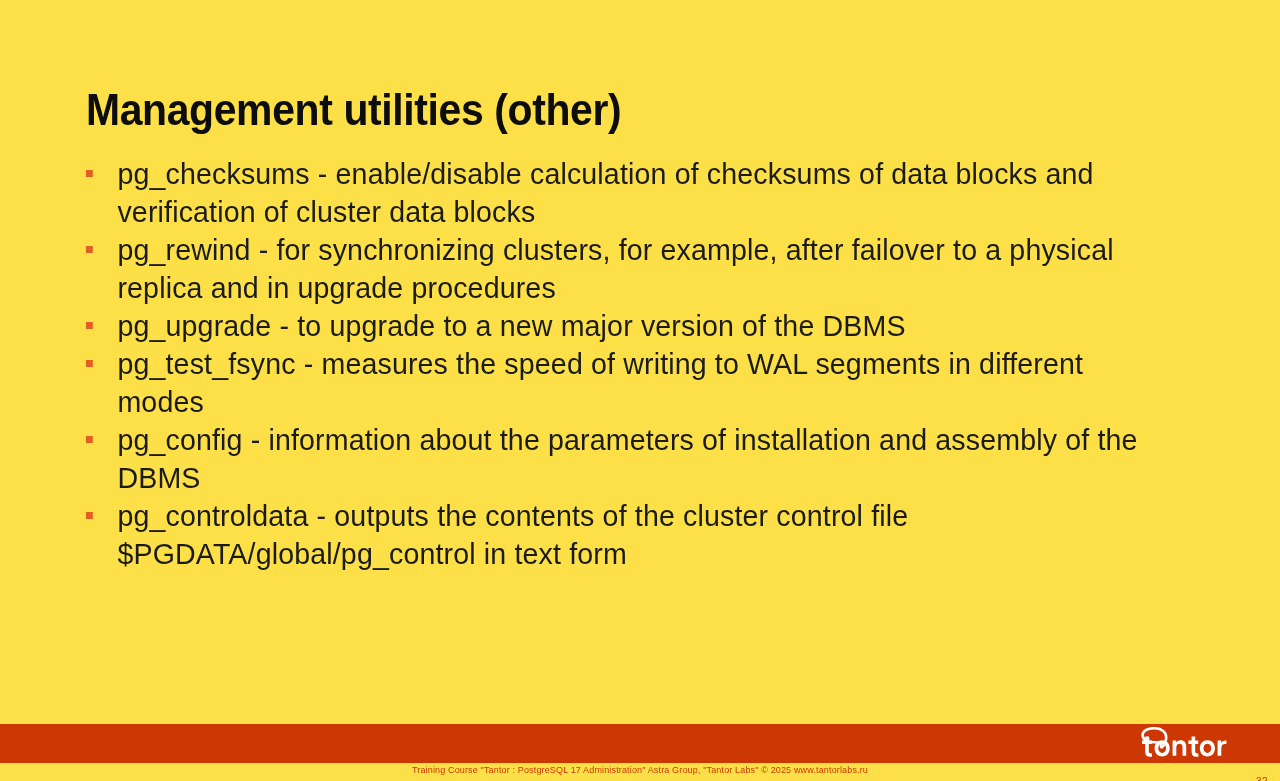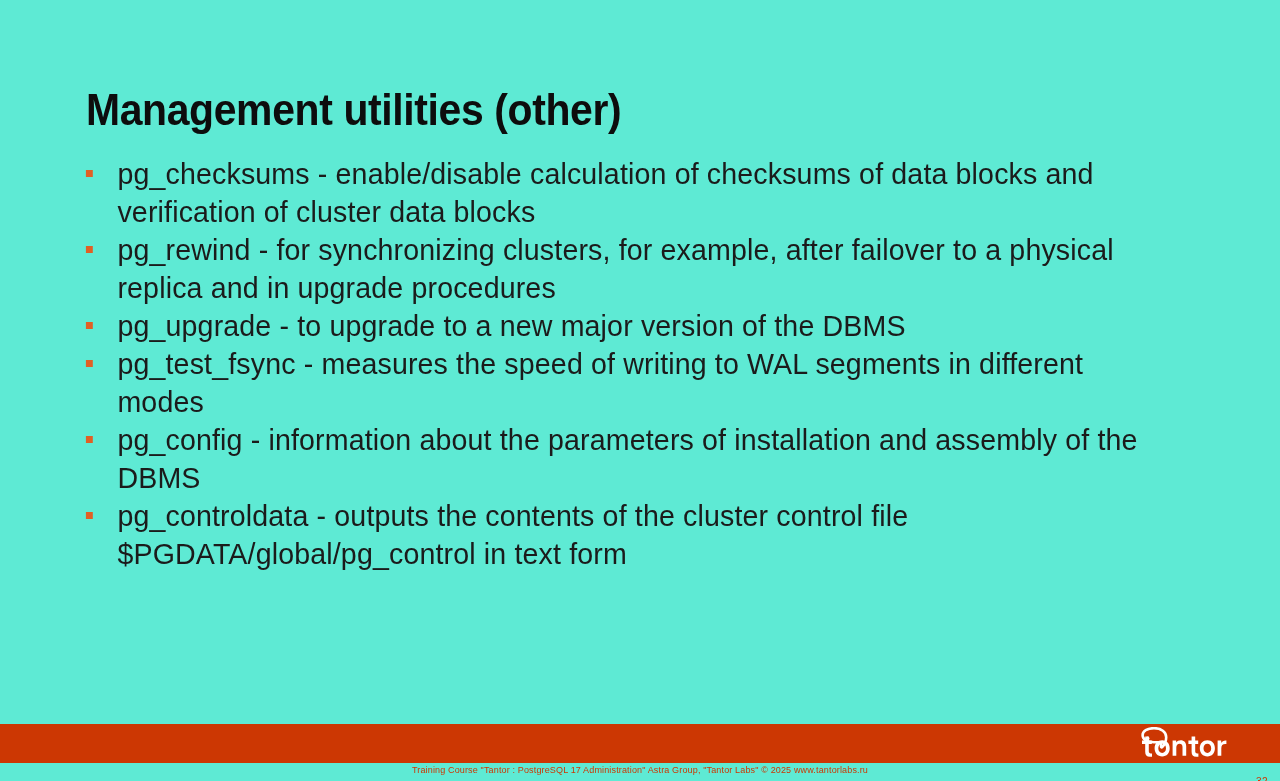--- a/index.html
+++ b/index.html
@@ -11,21 +11,21 @@
     height: 781px;
     background: #f1f1f0;
     font-family: "Liberation Sans", sans-serif;
     overflow: hidden;
     position: relative;
   }
 
   .slide {
     position: absolute;
     inset: 0;
-    background: #5eead4;
+    background: #fde047;
   }
 
   
   .slide-title {
     position: absolute;
     left: 86px;
     top: 52px;
     font-size: 44px;
     line-height: 58px;
     font-weight: 700;

